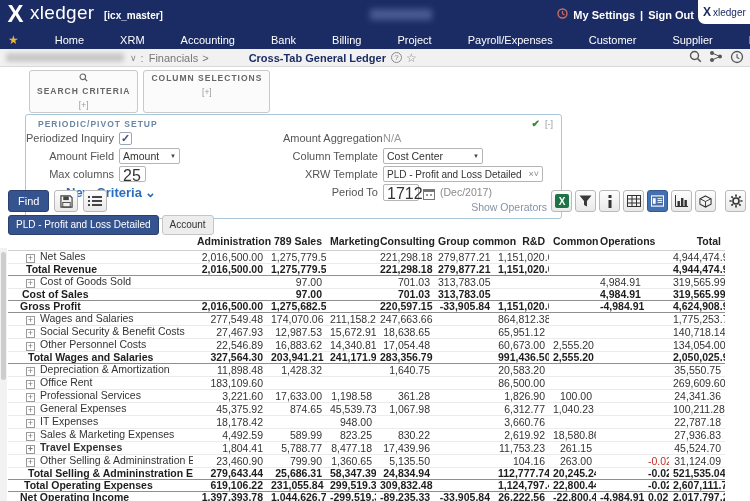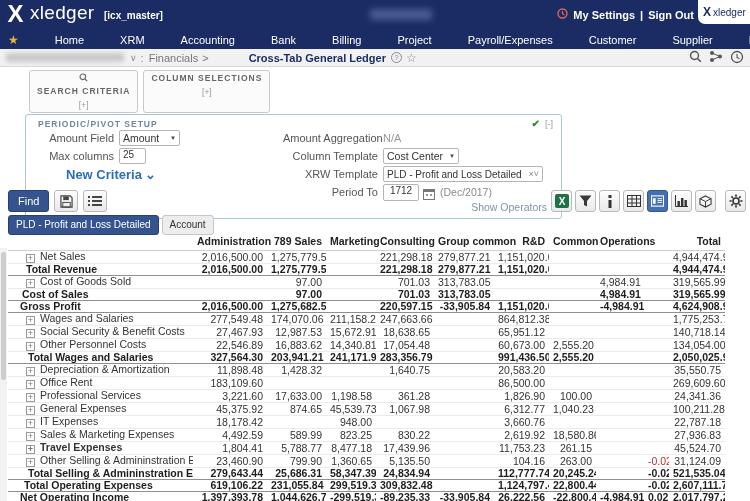--- a/index.html
+++ b/index.html
@@ -60,21 +60,21 @@
   .formCol.left { left:0px; }
   .formCol.right { left:257px; }
   .fRow { height:18px; display:flex; align-items:center; }
   .fLabel { width:93px; text-align:right; padding-right:5px; color:#555; font-size:11px; white-space:nowrap; }
   .formCol.right .fLabel { width:100px; }
   .chk { width:13px; height:13px; border:1px solid #9aa7b5; border-radius:2px; background:#fff;
     color:#44546e; font-size:11px; line-height:11px; text-align:center; font-weight:bold; }
   .sel { height:16px; border:1px solid #b5b5b5; background:#fff; display:flex; align-items:center;
     font-size:10.5px; color:#333; padding:0 3px; justify-content:space-between; border-radius:2px; }
   .sel .arr { font-size:6px; color:#444; margin-left:5px; }
-  .txtIn { height:16px; border:1px solid #b5b5b5; font-size:10px; color:#333; padding:0 3px; border-radius:2px; }
+  .txtIn { height:16px; border:1px solid #b5b5b5; font-size:16px; color:#333; padding:0 3px; border-radius:2px; }
   .perIn { width:36px; height:17px; text-align:center; }
   .calIcon { width:12px; height:12px; margin-left:4px; }
   .hint { color:#8a8a8a; font-size:10.5px; margin-left:5px; }
   .na { color:#999; font-size:11px; }
   .newCrit { color:#2a6ebb; font-size:13px; font-weight:bold; margin-left:0; display:flex; gap:3px; align-items:center;}
   .showOps { position:absolute; right:14px; bottom:5px; color:#8593a6; font-size:10.5px; }
 
   
   .findRow { position:absolute; left:8px; top:190px; display:flex; gap:5px; }
   .findBtn { background:#35538e; border:1px solid #2a416f; color:#fff; font-size:11px;
@@ -206,20 +206,24 @@
 
   <div class="panel">
     <div class="panelTitle">PERIODIC/PIVOT SETUP</div>
     <div class="panelTools">
       <span class="greenCheck">✔</span>
       <span class="collapseBtn">[-]</span>
     </div>
 
     <div class="formCol left">
       <div class="fRow">
+        <span class="fLabel">Periodized Inquiry</span>
+        <span class="chk">✓</span>
+      </div>
+      <div class="fRow">
         <span class="fLabel">Amount Field</span>
         <span class="sel" style="width:61px;">
           <span>Amount</span>
           <span class="arr">▼</span>
         </span>
       </div>
       <div class="fRow">
         <span class="fLabel">Max columns</span>
         <span class="txtIn" style="width:27px;">25</span>
       </div>
@@ -231,21 +235,21 @@
       </div>
     </div>
 
     <div class="formCol right">
       <div class="fRow">
         <span class="fLabel">Amount Aggregation</span>
         <span class="na">N/A</span>
       </div>
       <div class="fRow">
         <span class="fLabel">Column Template</span>
-        <span class="sel" style="width:76px;">
+        <span class="sel" style="width:100px;">
           <span>Cost Center</span>
           <span class="arr">▼</span>
         </span>
       </div>
       <div class="fRow">
         <span class="fLabel">XRW Template</span>
         <span class="sel" style="width:160px; font-size:10px;">
           <span>PLD - Profit and Loss Detailed</span>
           <span style="color:#888; font-size:9px;">
             <span>×</span><span>˅</span>

